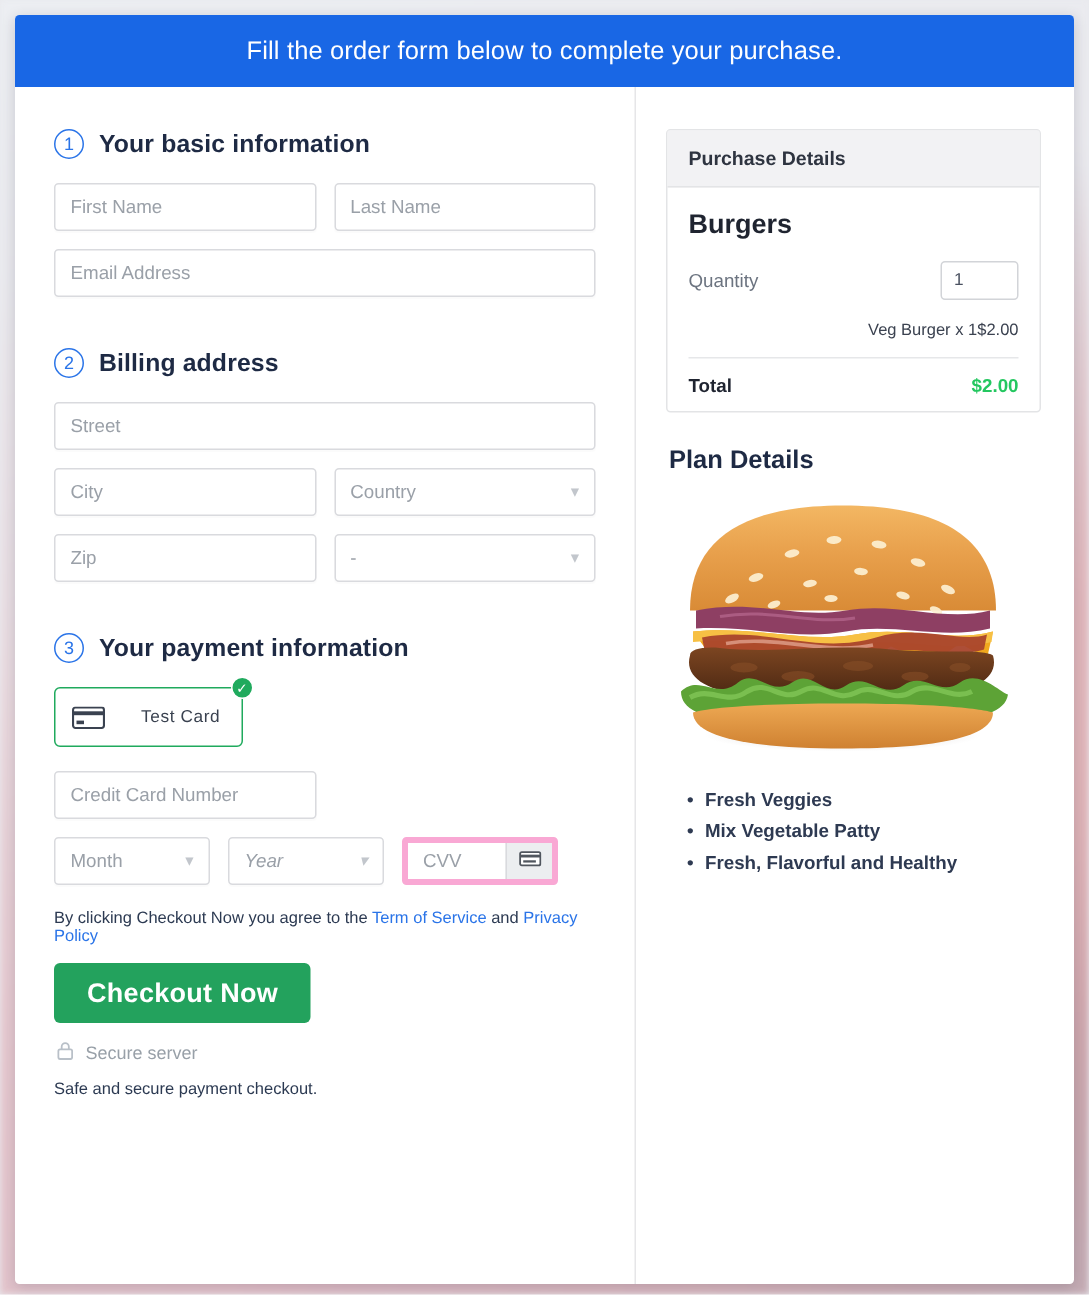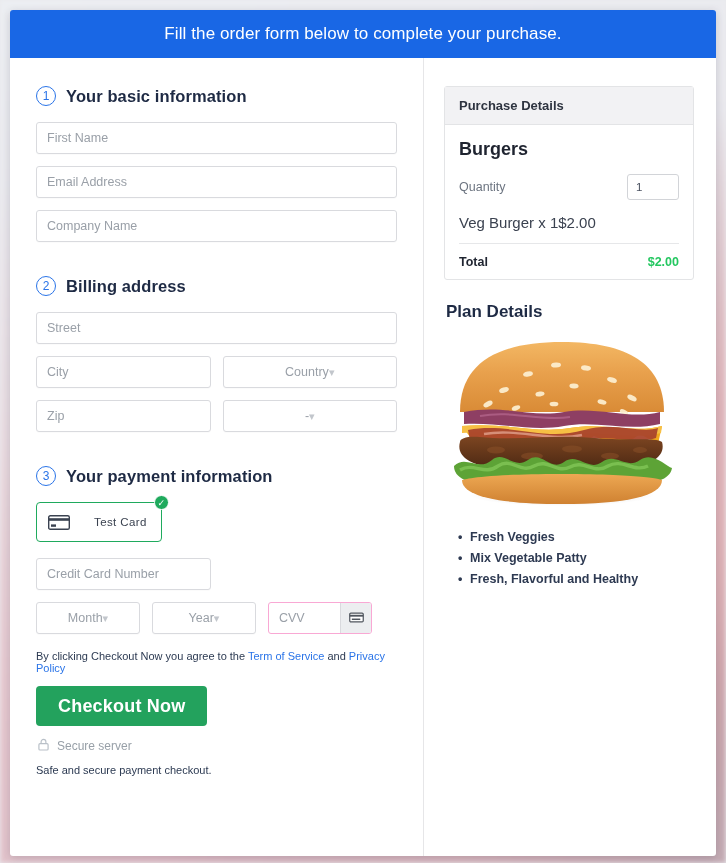--- a/index.html
+++ b/index.html
@@ -66,21 +66,21 @@
   
   .row { display: flex; gap: 12px; margin-bottom: 12px; }
   .fld {
     height: 32px; border: 1px solid #d9dade; border-radius: 3px;
     background: #fff; display: flex; align-items: center;
     padding: 0 10px; font-size: 12.5px; color: #9aa0a8;
     flex: 1 1 0; min-width: 0;
     box-shadow: 0 1px 1px rgba(0,0,0,0.02);
   }
   .fld.full { width: 100%; }
-  .fld.sel { justify-content: center; }
+  .fld.sel { justify-content: space-between; }
   .chev { color: #c2c6cc; font-size: 11px; line-height: 1; }
 
   .sec-gap { height: 22px; }
 
   
   .card-tile-wrap { position: relative; display: inline-block; margin-bottom: 16px; }
   .card-tile {
     border: 1.8px solid #1faa5d; border-radius: 4px;
     height: 40px; min-width: 100px;
     display: flex; align-items: center; gap: 24px;
@@ -95,24 +95,24 @@
     font-size: 9px; line-height: 15px; text-align: center;
     border: 1.5px solid #fff;
   }
 
   .testnums { font-size: 11.5px; color: #3c4656; margin-bottom: 9px; }
   .testnums .lnk { color: #30b5c9; }
   .testnums .sep { color: #30b5c9; }
 
   .fld.ccnum { width: 175px; flex: 0 0 175px; text-align: center; }
   .fld.mo { width: 104px; flex: 0 0 104px; }
-  .fld.yr { width: 104px; flex: 0 0 104px; }
+  .fld.yr { width: 104px; flex: 0 0 104px; font-style: italic; }
   .cvv-group {
     display: flex; width: 104px; flex: 0 0 104px;
-    border: 1px solid #f9a8d4; border-radius: 3px; height: 32px; overflow: hidden;
+    border: 4px solid #f9a8d4; border-radius: 3px; height: 32px; overflow: hidden;
   }
   .cvv-in { flex: 1 1 auto; display: flex; align-items: center; padding: 0 10px; font-size: 12.5px; color: #9aa0a8; }
   .cvv-btn {
     width: 31px; flex: 0 0 31px; background: #eceef0;
     border-left: 1px solid #d9dade;
     display: flex; align-items: center; justify-content: center;
   }
 
   .terms { font-size: 11px; color: #2c3a52; margin: 16px 0 12px 0; }
   .terms a { color: #2a74e8; text-decoration: none; }
@@ -138,21 +138,21 @@
   }
   .purchase-bd { padding: 14px 14px 10px 14px; }
   .prod-name { font-size: 18px; font-weight: 700; color: #1f2430; margin-bottom: 14px; }
   .qty-row { display: flex; align-items: center; justify-content: space-between; margin-bottom: 14px; }
   .qty-label { font-size: 12.5px; color: #6c7480; }
   .qty-box {
     width: 52px; height: 26px; border: 1px solid #d2d4d8; border-radius: 3px;
     display: flex; align-items: center; padding: 0 8px;
     font-size: 11.5px; color: #4a5160;
   }
-  .line-row { display: flex; justify-content: flex-start; font-size: 15px; color: #3b4250; padding-bottom: 12px; border-bottom: 1px solid #e6e7e9; }
+  .line-row { display: flex; justify-content: flex-end; font-size: 11px; color: #3b4250; padding-bottom: 12px; border-bottom: 1px solid #e6e7e9; }
   .total-row { display: flex; justify-content: space-between; padding-top: 11px; }
   .total-lbl { font-size: 12.5px; font-weight: 700; color: #1f2430; }
   .total-val { font-size: 12.5px; font-weight: 700; color: #24c760; }
 
   .plan-title { font-size: 17px; font-weight: 600; color: #1e2a44; margin: 0 0 16px 2px; }
 
   .burger-img { display: block; margin: 0 auto 18px auto; }
 
   .feat-list { margin: 0; padding: 0 0 0 14px; list-style: none; }
   .feat-list li { font-size: 12.5px; color: #2e3a52; font-weight: 600; margin-bottom: 7px; position: relative; padding-left: 12px; }
@@ -174,26 +174,24 @@
     <div class="col-left">
 
       
       <div class="sec-head">
         <span class="step-num">1</span>
         <span class="sec-title">Your basic information</span>
       </div>
 
       <div class="row">
         <div class="fld">First Name</div>
+        <div class="fld">Last Name</div>
       </div>
       <div class="row">
         <div class="fld full">Email Address</div>
-      </div>
-      <div class="row">
-        <div class="fld full">Company Name</div>
       </div>
 
       <div class="sec-gap"></div>
 
       
       <div class="sec-head">
         <span class="step-num">2</span>
         <span class="sec-title">Billing address</span>
       </div>
 

